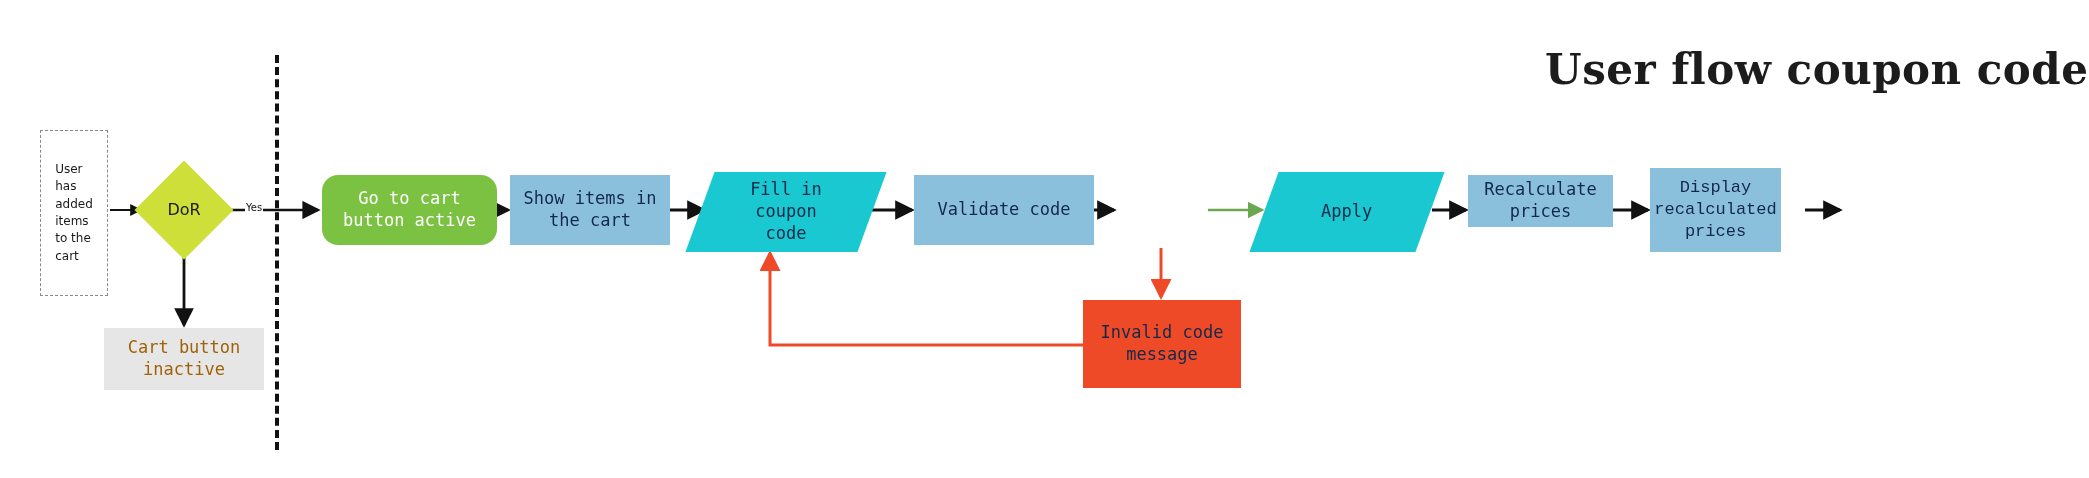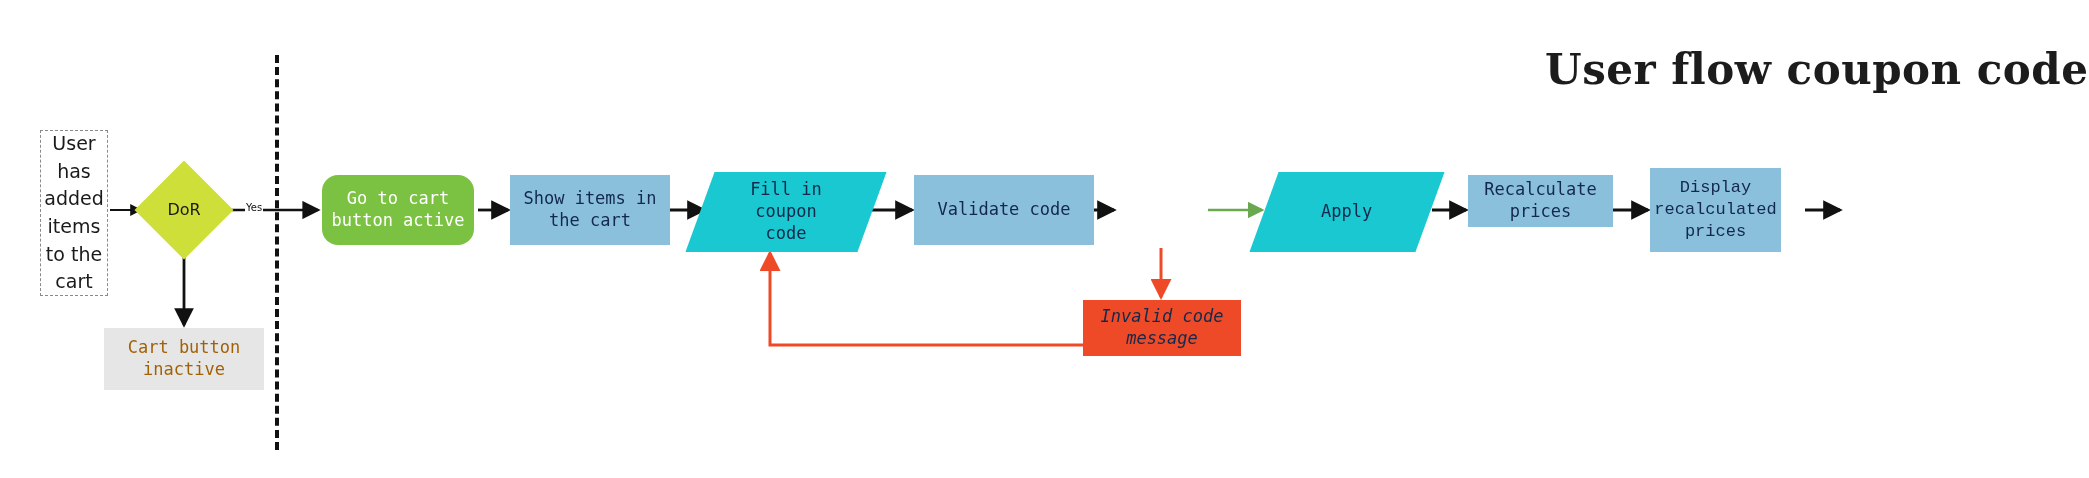--- a/index.html
+++ b/index.html
@@ -77,23 +77,22 @@
     color: #1a1a1a;
     line-height: 1.35;
   }
   .dashed-box {
     position: absolute;
     border: 1px dashed #8a8a8a;
     box-sizing: border-box;
     display: flex;
     align-items: center;
     justify-content: center;
-    text-align: center;
     font-family: "DejaVu Sans", "Liberation Sans", sans-serif;
-    font-size: 19px;
+    font-size: 12px;
     color: #1a1a1a;
     line-height: 1.45;
     white-space: pre-line;
   }
   .dashed-line {
     position: absolute;
     border-left: 4px dashed #111111;
   }
   .title {
     position: absolute;
@@ -184,21 +183,21 @@
   <div class="diamond" style="left:149px; top:175px; width:70px; height:70px;">
     <div class="dshape"></div>
     <div class="dlabel" style="font-size:16px; font-family:'DejaVu Sans','Liberation Sans',sans-serif;">DoR</div>
   </div>
 
   <div class="node rect-grey" style="left:104px; top:328px; width:160px; height:62px;">
     <span>Cart button
 inactive</span>
   </div>
 
-  <div class="node rect-green" style="left:322px; top:175px; width:152px; height:70px;">
+  <div class="node rect-green" style="left:322px; top:175px; width:175px; height:70px;">
     <span>Go to cart
 button active</span>
   </div>
 
   <div class="node rect-blue" style="left:510px; top:175px; width:160px; height:70px;">
     <span>Show items in
 the cart</span>
   </div>
 
   <div class="node para-cyan" style="left:700px; top:172px; width:172px; height:80px;">
@@ -221,18 +220,18 @@
 prices</span>
   </div>
 
   <div class="node rect-blue" style="left:1650px; top:168px; width:131px; height:84px;font-family:Liberation Mono, monospace;">
     <span>Display
 recalculated
 prices</span>
   </div>
 
 
-  <div class="node rect-red" style="left:1083px; top:300px; width:158px; height:56px;font-style:italic;">
+  <div class="node rect-red" style="left:1083px; top:300px; width:158px; height:88px;">
     <span>Invalid code
 message</span>
   </div>
 
 </div>
 
 </body></html>

